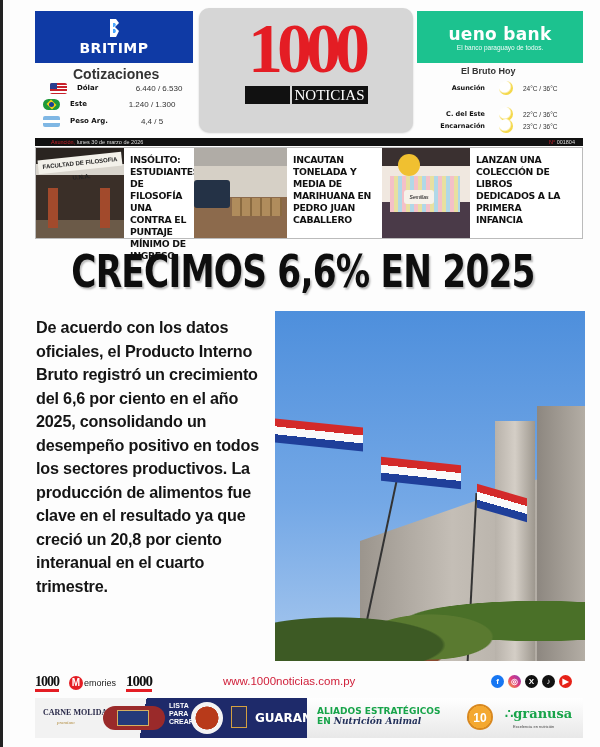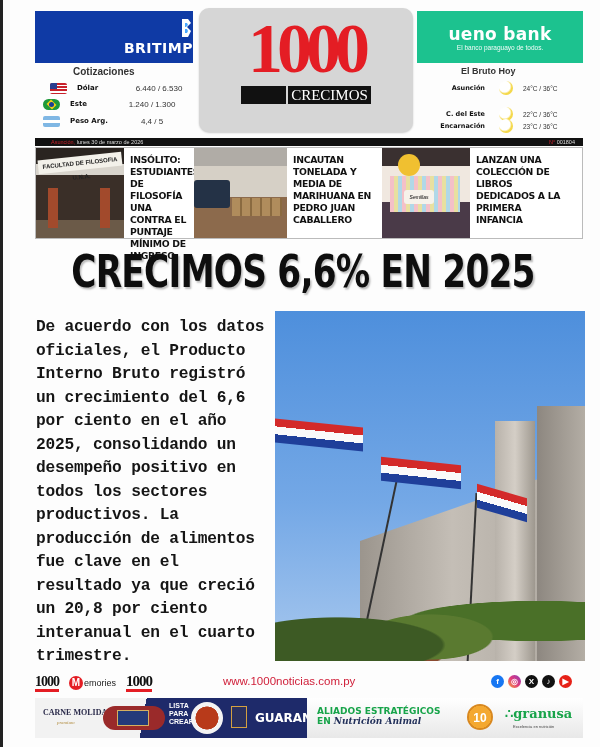--- a/index.html
+++ b/index.html
@@ -2,25 +2,25 @@
 <html><head>
 <meta charset="utf-8">
 <style>
   * { box-sizing: border-box; margin: 0; padding: 0; }
   html, body { width: 600px; height: 747px; overflow: hidden; background: #ffffff; }
   body { font-family: "Liberation Sans", sans-serif; position: relative; }
 
   .page-frame { position: absolute; left: 0; top: 0; width: 600px; height: 747px; background: #fdfdfd; border-left: 3px solid #222; }
 
   
-  .britimp-box { position: absolute; left: 32px; top: 11px; width: 158px; height: 52px; background: #0f3aa5; color: #fff; display: flex; flex-direction: column; align-items: flex-end; justify-content: center; }
+  .britimp-box { position: absolute; left: 32px; top: 11px; width: 158px; height: 52px; background: #0f3aa5; color: #fff; display: flex; flex-direction: column; align-items: center; justify-content: center; }
   .britimp-logo-icon { width: 14px; height: 20px; margin-bottom: 2px; }
   .britimp-name { font-family: "DejaVu Sans", sans-serif; font-weight: bold; font-size: 14px; letter-spacing: 0.5px; }
 
-  .quotes-title { position: absolute; left: 70px; top: 66px; font-size: 10px; font-weight: bold; color: #333; }
+  .quotes-title { position: absolute; left: 70px; top: 66px; font-size: 14px; font-weight: bold; color: #333; }
   .quote-row { position: absolute; left: 40px; height: 14px; display: flex; align-items: center; font-size: 8px; }
   .flag { width: 17px; height: 11px; border-radius: 2px; margin-right: 10px; position: relative; overflow: hidden; }
   .flag-us { background: repeating-linear-gradient(#c8202a 0 1.6px, #fff 1.6px 3.2px); }
   .flag-us::before { content: ""; position: absolute; left: 0; top: 0; width: 7px; height: 6px; background: #2a3d8f; }
   .flag-br { background: #1e9a3b; border-radius: 6px; }
   .flag-br::before { content: ""; position: absolute; left: 3px; top: 1px; width: 11px; height: 9px; background: #f7d117; transform: rotate(45deg) scale(0.7); }
   .flag-br::after { content: ""; position: absolute; left: 6px; top: 3px; width: 5px; height: 5px; border-radius: 50%; background: #1c3f94; }
   .flag-ar { background: linear-gradient(#7fb7e4 0 33%, #fff 33% 66%, #7fb7e4 66%); }
   .quote-label { width: 38px; font-weight: bold; color: #111; font-family: "DejaVu Sans", sans-serif; font-size: 7px; }
   .quote-value { width: 60px; text-align: center; color: #333; font-size: 8px; margin-left: 14px; }
@@ -59,21 +59,21 @@
   .photo-police .boxes { position: absolute; left: 38px; top: 50px; width: 50px; height: 18px; background: repeating-linear-gradient(90deg, #b08c5c 0 8px, #8a6a40 8px 10px); }
   .photo-books { width: 88px; background: linear-gradient(#3a3030 0 20%, #f0e8e0 20% 60%, #4a3a48 60%); }
   .photo-books .box { position: absolute; left: 8px; top: 28px; width: 70px; height: 36px; background: repeating-linear-gradient(90deg, #f4c0c8 0 4px, #e8e0a0 4px 8px, #b0d8e8 8px 12px); }
   .photo-books .box-label { position: absolute; left: 22px; top: 42px; width: 30px; height: 14px; background: #f6f2ea; border-radius: 3px; font-size: 5px; text-align: center; line-height: 14px; font-style: italic; }
   .photo-books .toy { position: absolute; left: 16px; top: 6px; width: 22px; height: 22px; border-radius: 50%; background: #f0c030; }
 
   
   .headline { position: absolute; left: 0; top: 246px; width: 600px; text-align: center; font-family: "DejaVu Sans", sans-serif; font-weight: bold; font-size: 44px; letter-spacing: -1px; color: #0e0e0e; transform: scaleX(0.78); transform-origin: center; text-shadow: 2px 2px 2px rgba(0,0,0,0.25); }
 
   
-  .body-text { position: absolute; left: 33px; top: 316px; width: 236px; font-family: Liberation Mono, monospace; font-weight: bold; font-size: 16.2px; line-height: 23.5px; color: #151515; letter-spacing: -0.2px; }
+  .body-text { position: absolute; left: 33px; top: 316px; width: 236px; font-family: Liberation Sans, sans-serif; font-weight: bold; font-size: 16.2px; line-height: 23.5px; color: #151515; letter-spacing: -0.2px; }
 
   .main-photo { position: absolute; left: 272px; top: 311px; width: 310px; height: 350px; overflow: hidden; background: linear-gradient(180deg, #4e8fdc 0%, #74a8e6 55%, #a8c8ee 100%); }
   .bldg-wall { position: absolute; left: 85px; top: 150px; width: 230px; height: 200px; background: linear-gradient(90deg, #9b958d, #c4beb6 40%, #a9a39b); clip-path: polygon(0 40%, 100% 0, 100% 100%, 0 100%); }
   .bldg-tower { position: absolute; left: 220px; top: 110px; width: 40px; height: 240px; background: linear-gradient(90deg, #b8b2aa, #d4cec6, #9e988f); }
   .bldg-right { position: absolute; left: 262px; top: 95px; width: 50px; height: 255px; background: linear-gradient(90deg, #8d8780, #b5afa6); }
   .trees { position: absolute; left: 0; top: 270px; width: 310px; height: 80px; background: radial-gradient(ellipse at 20% 80%, #3d5a24 0 30%, transparent 31%), radial-gradient(ellipse at 50% 70%, #5a7a30 0 28%, transparent 29%), radial-gradient(ellipse at 85% 50%, #4a7028 0 35%, transparent 36%), radial-gradient(ellipse at 38% 90%, #8a4a30 0 18%, transparent 19%); }
   .flag-py { position: absolute; height: 24px; background: linear-gradient(#d32a2a 0 33%, #fafafa 33% 66%, #1f3f9a 66%); }
   .pole { position: absolute; width: 2px; background: #333; }
 
   
@@ -136,21 +136,21 @@
   <div class="quote-row" style="top:114px;">
     <span class="flag flag-ar"></span>
     <span class="quote-label">Peso Arg.</span>
     <span class="quote-value">4,4 / 5</span>
   </div>
 
   <div class="logo-box">
     <div class="logo-number">1000</div>
     <div class="logo-bar">
       <span class="logo-bar-black"></span>
-      <span class="logo-bar-label">CRECIMOS</span>
+      <span class="logo-bar-label">NOTICIAS</span>
     </div>
   </div>
 
   <div class="bank-box">
     <div class="bank-name">ueno bank</div>
     <div class="bank-tagline">El banco paraguayo de todos.</div>
   </div>
 
   <div class="weather-title">El Bruto Hoy</div>
   <div class="weather-row" style="top:79px;">

